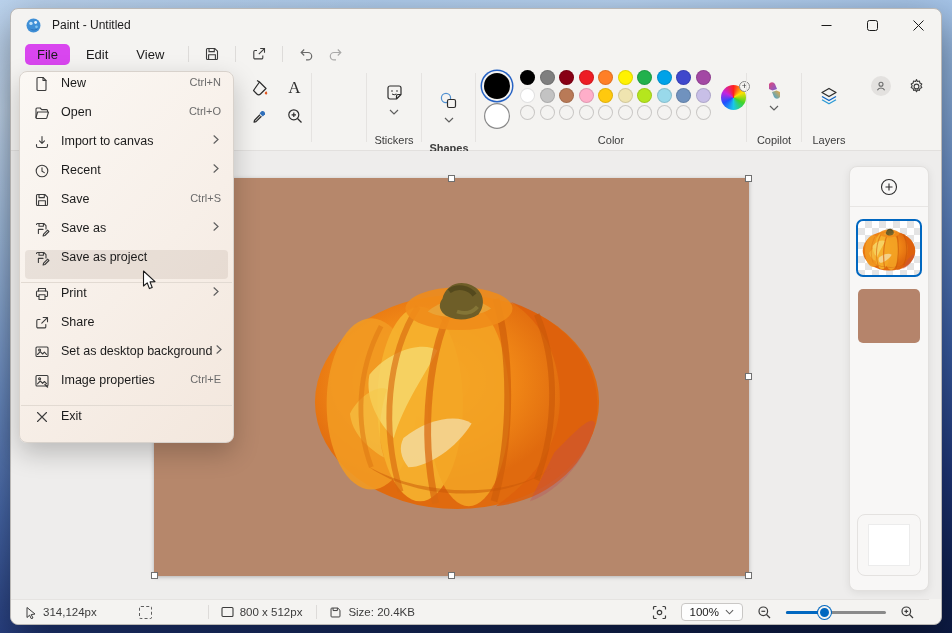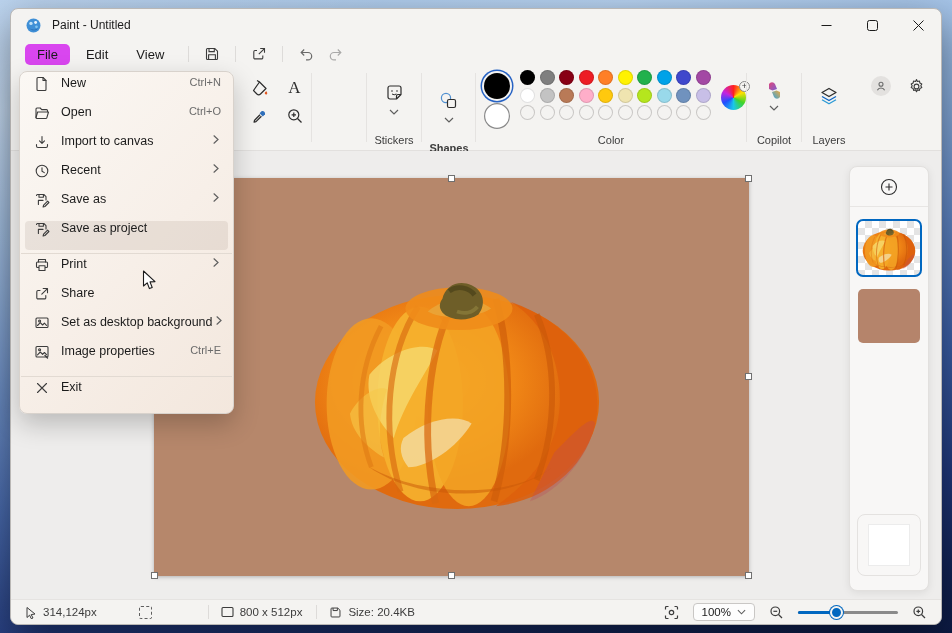--- a/index.html
+++ b/index.html
@@ -58,21 +58,21 @@
     box-shadow:0 2px 8px rgba(0,0,0,.08); z-index:3;
   }
   .lp-add { height:40px; display:flex; align-items:center; justify-content:center; border-bottom:1px solid #e8e6e4; }
   .lp-thumb { width:62px; height:54px; border-radius:5px; margin:14px auto 0; position:relative; overflow:hidden; }
   .lp-thumb.selected { outline:2px solid #0067c0; outline-offset:0; }
   .checker { background:conic-gradient(#e4e4e4 25%, #ffffff 0 50%, #e4e4e4 0 75%, #ffffff 0) 0 0/14px 14px; }
   .lp-bottom { position:absolute; left:7px; right:7px; bottom:14px; height:62px; border:1px solid #e4e2e0; border-radius:8px;
     display:flex; align-items:center; justify-content:center; }
   .lp-bg-thumb { width:42px; height:42px; background:#ffffff; border:1px solid #ececec; }
   
-  .statusbar { position:absolute; left:0; bottom:0; right:0; height:25px; background:#f4f3f1;
+  .statusbar { position:absolute; left:0; bottom:0; right:12px; height:25px; background:#f4f3f1;
     border-top:1px solid #e5e3e1; border-radius:0 0 8px 8px; display:flex; align-items:center; font-size:11.5px; color:#3c3c3c; }
   .sb-group { display:flex; align-items:center; gap:6px; }
   .sb-sep { width:1px; height:14px; background:#dddbd9; }
   .zoom-select { display:flex; align-items:center; gap:6px; border:1px solid #c9c7c5; border-radius:4px;
     padding:2px 8px; background:#fdfdfd; font-size:11.5px; color:#1b1b1b; }
   .slider-track { position:relative; width:100px; height:3px; border-radius:2px; background:#8a8a8a; }
   .slider-fill { position:absolute; left:0; top:0; height:3px; width:38px; background:#0067c0; border-radius:2px; }
   .slider-thumb { position:absolute; left:32px; top:-5px; width:13px; height:13px; border-radius:50%; background:#0067c0; border:2px solid #f4f3f1; box-shadow:0 0 0 1px #0067c0; }
   
   .file-menu {
@@ -489,20 +489,31 @@
         <span class="fm-label">Recent</span>
         <span class="fm-right">
           <svg width="11" height="11" viewBox="0 0 11 11" fill="none" stroke="#5f5f5f" stroke-width="1.2" stroke-linecap="round">
             <path d="M4 1.8 L8 5.5 L4 9.2"></path>
           </svg>
         </span>
       </div>
       <div class="fm-item">
         <span class="fm-ic">
           <svg width="16" height="16" viewBox="0 0 16 16" fill="none" stroke="#3c3c3c" stroke-width="1.1" stroke-linejoin="round" stroke-linecap="round">
+            <path d="M2.5 3.5 a1 1 0 0 1 1-1 h7.3 L13.5 5.2 v7.3 a1 1 0 0 1 -1 1 h-9 a1 1 0 0 1 -1-1 z"></path>
+            <path d="M5 2.6 v3 h5.3 v-3"></path>
+            <path d="M4.6 13.4 v-4.6 h6.8 v4.6"></path>
+          </svg>
+        </span>
+        <span class="fm-label">Save</span>
+        <span class="fm-right">Ctrl+S</span>
+      </div>
+      <div class="fm-item">
+        <span class="fm-ic">
+          <svg width="16" height="16" viewBox="0 0 16 16" fill="none" stroke="#3c3c3c" stroke-width="1.1" stroke-linejoin="round" stroke-linecap="round">
             <path d="M2.5 3.5 a1 1 0 0 1 1-1 h6.3 L12 4.7 v3.3 M5 2.6 v2.6 h4.4 v-2.6 M4.4 12.4 v-4 h4.6"></path>
             <path d="M9.6 13.2 l4 -4 1.3 1.3 -4 4 -1.8 .5 z"></path>
           </svg>
         </span>
         <span class="fm-label">Save as</span>
         <span class="fm-right">
           <svg width="11" height="11" viewBox="0 0 11 11" fill="none" stroke="#5f5f5f" stroke-width="1.2" stroke-linecap="round">
             <path d="M4 1.8 L8 5.5 L4 9.2"></path>
           </svg>
         </span>

